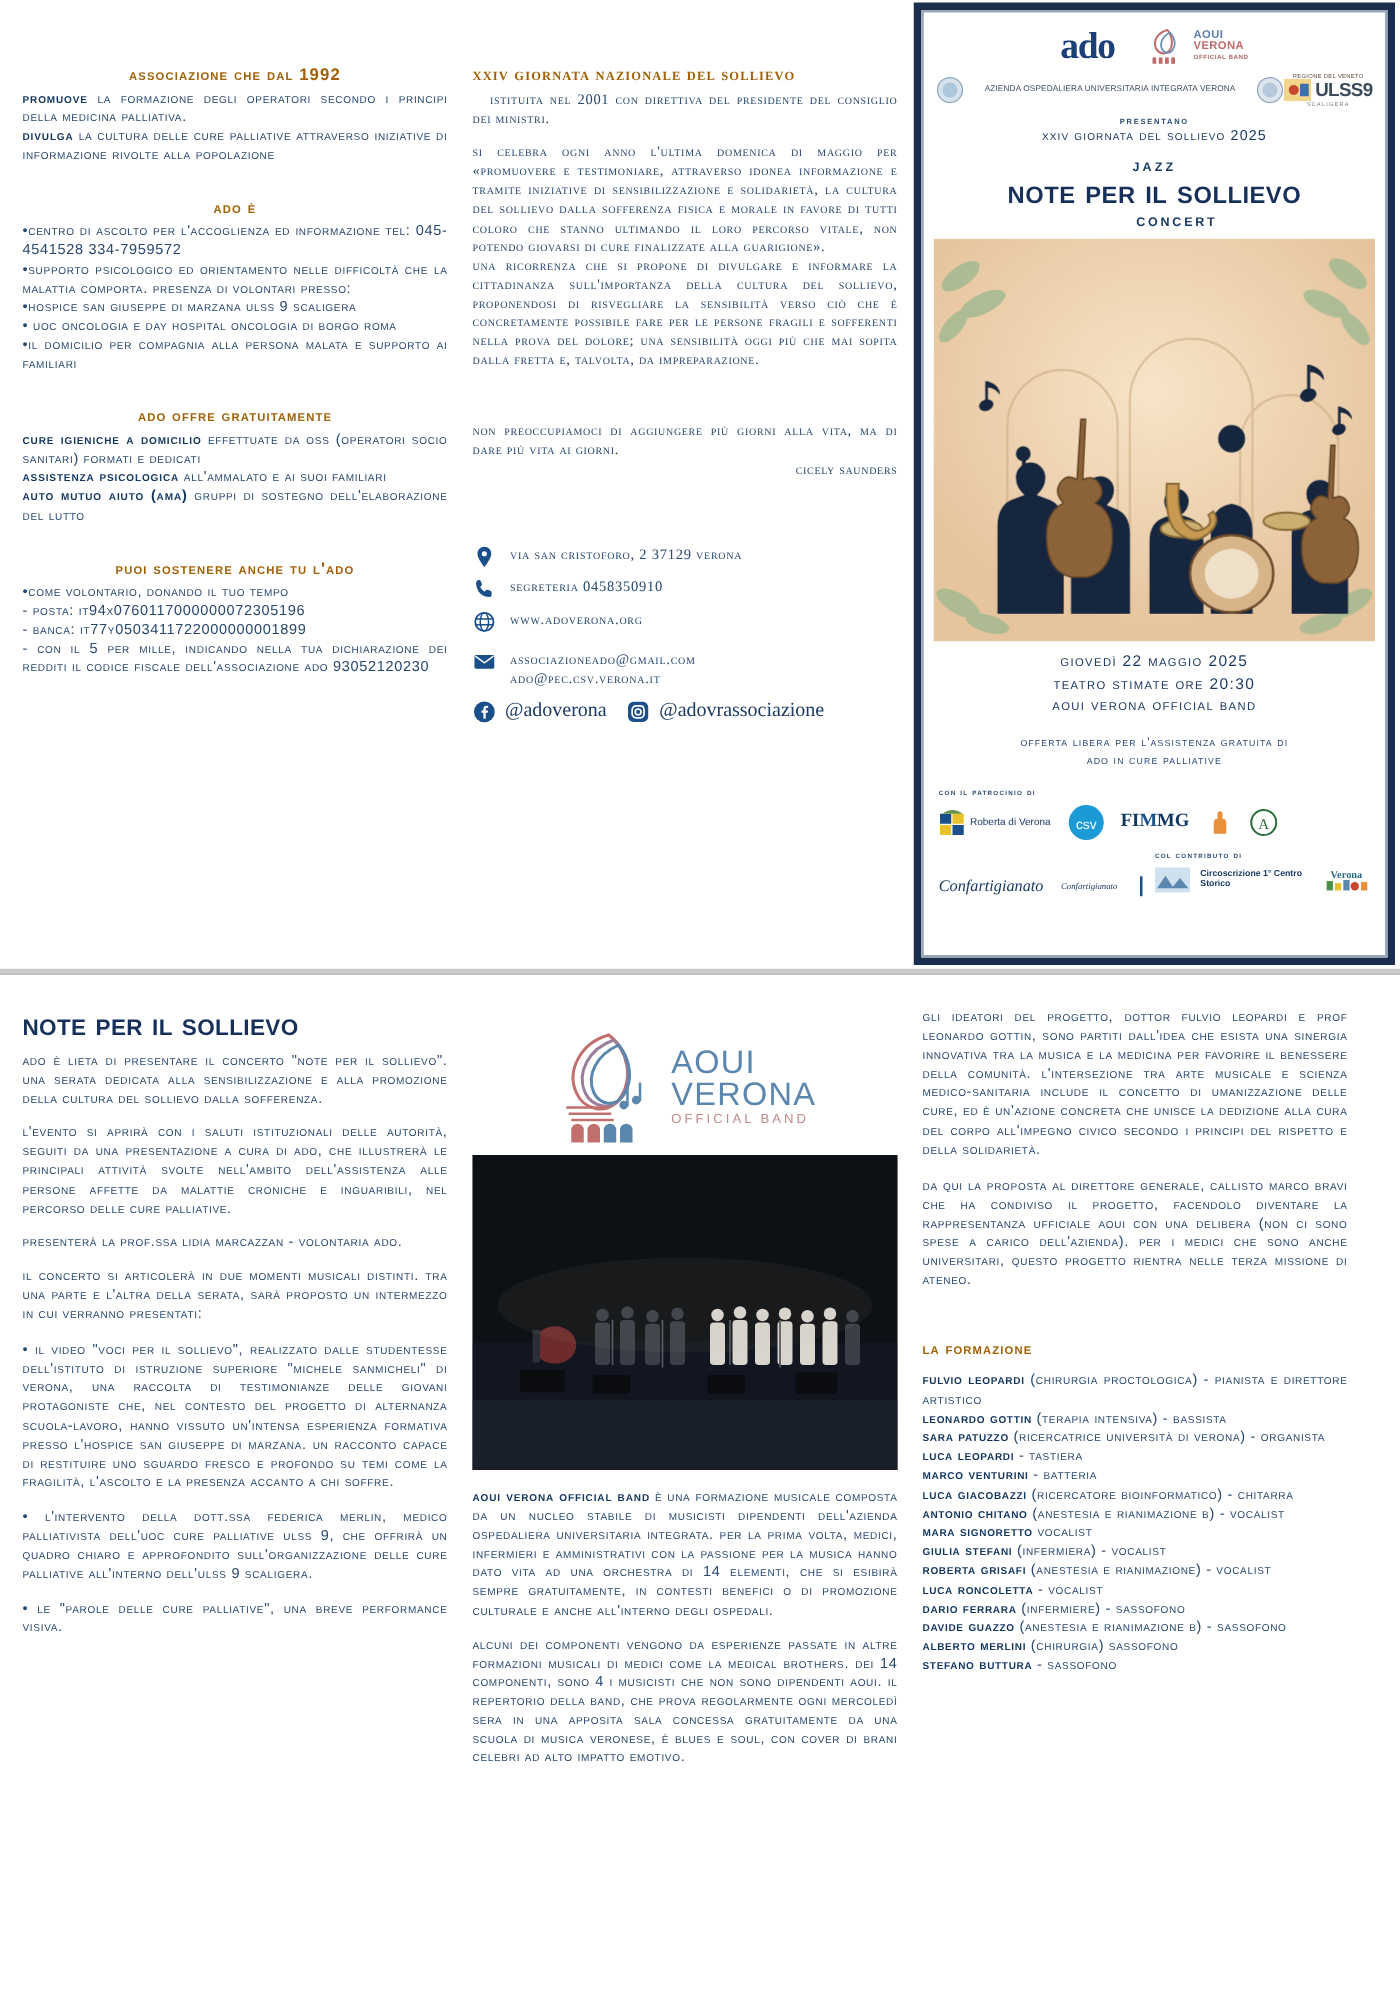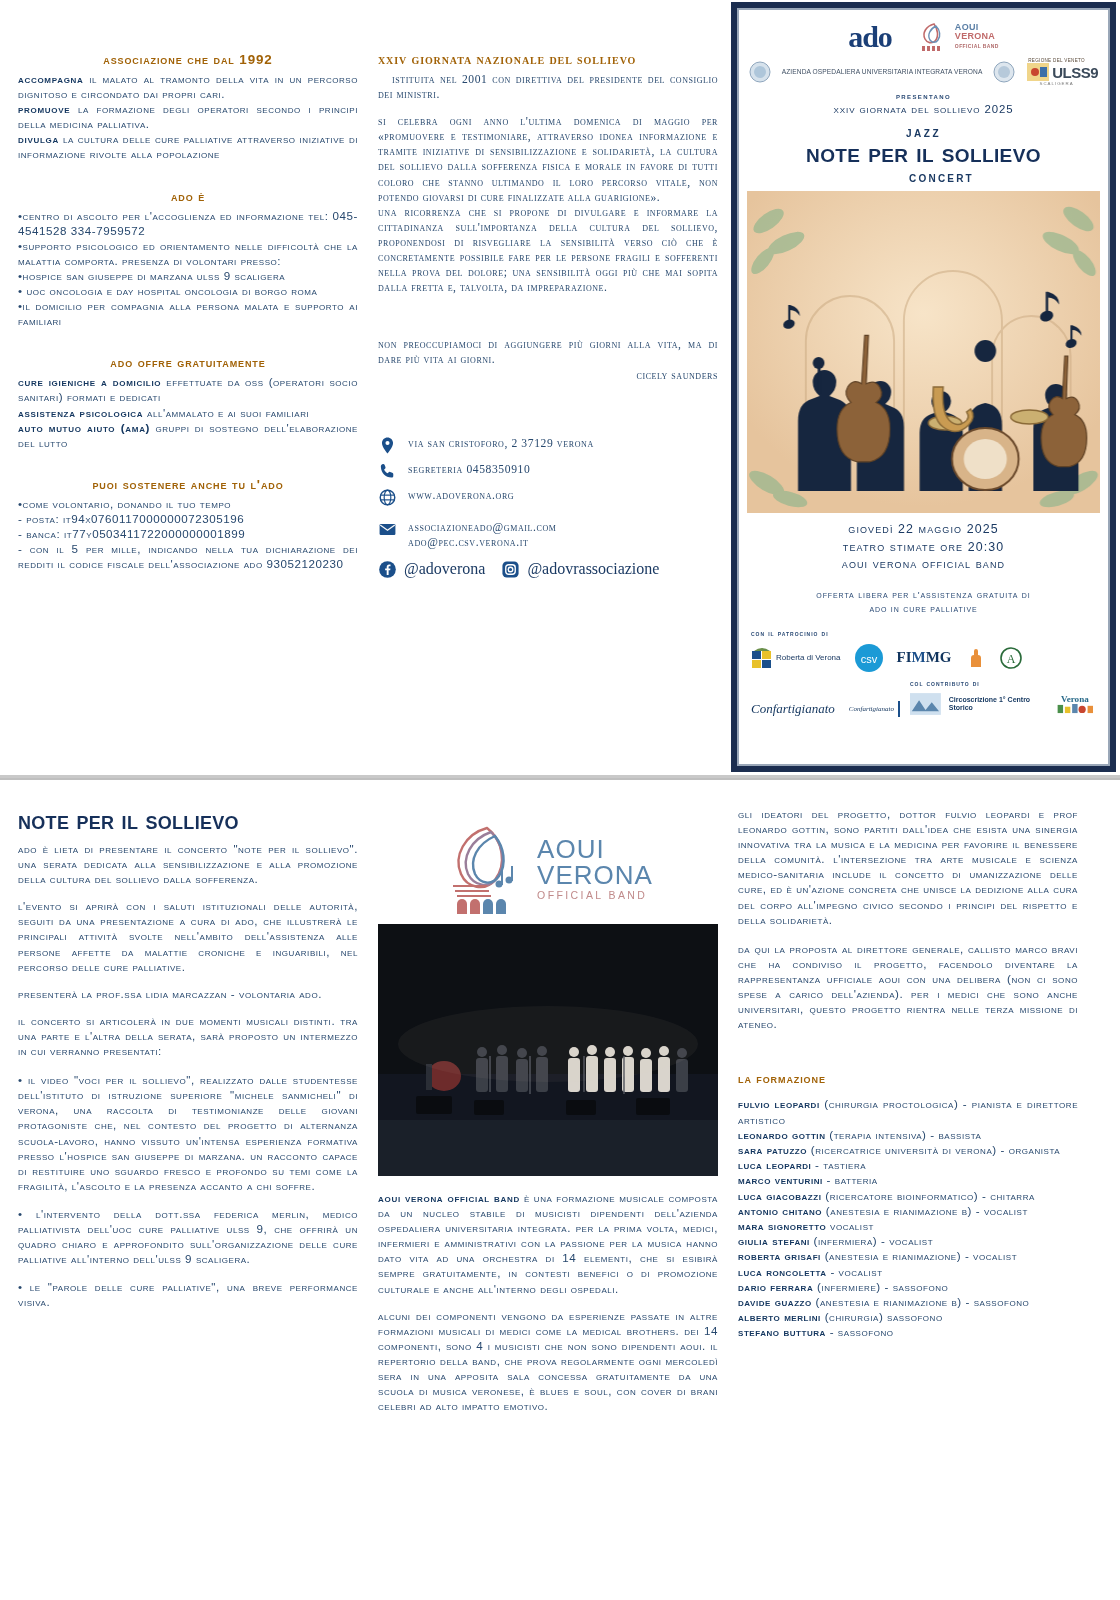--- a/index.html
+++ b/index.html
@@ -109,21 +109,20 @@
   .member{font-variant:small-caps;text-transform:lowercase;font-size:11.6px;line-height:15.2px;letter-spacing:.55px;text-align:justify;color:#27486e;margin:0;}
   .member b{font-weight:bold;color:#12355e;}
 </style>
 </head>
 <body>
 
 <div class="page" id="page1">
 
   <div class="col" id="c1">
     <div class="hd">Associazione che dal 1992</div>
-    <p class="t"><b class="k">Accompagna</b><span> il malato al tramonto della vita in un percorso dignitoso e circondato dai propri cari.</span></p>
     <p class="t"><b class="k">Promuove</b><span> la formazione degli operatori secondo i principi della Medicina Palliativa.</span></p>
     <p class="t"><b class="k">Divulga</b><span> la cultura delle Cure Palliative attraverso iniziative di informazione rivolte alla popolazione</span></p>
 
     <div class="gap"></div>
     <div class="hd">ADO è</div>
     <p class="t">•Centro di Ascolto per l'accoglienza ed Informazione tel: 045-4541528 334-7959572</p>
     <p class="t">•Supporto psicologico ed orientamento nelle difficoltà che la malattia comporta. Presenza di volontari presso:</p>
     <p class="t">•Hospice San Giuseppe di Marzana ULSS 9 Scaligera</p>
     <p class="t">• UOC Oncologia e Day Hospital Oncologia di Borgo Roma</p>
     <p class="t">•Il Domicilio per compagnia alla persona malata e supporto ai familiari</p>
@@ -231,21 +230,21 @@
             <circle cx="11" cy="11" r="10" fill="#d6e2ec" stroke="#8fa6bd"></circle>
             <circle cx="11" cy="11" r="6" fill="#aec6da"></circle>
           </svg>
         <div class="azienda">AZIENDA OSPEDALIERA UNIVERSITARIA INTEGRATA VERONA</div>
         <svg width="22" height="22" viewBox="0 0 22 22">
             <circle cx="11" cy="11" r="10" fill="#dde6ee" stroke="#8fa6bd"></circle>
             <circle cx="11" cy="11" r="6" fill="#b6c9da"></circle>
           </svg>
         <div class="ulss-box">
           <div class="reg">REGIONE DEL VENETO</div>
-          <div style="display:flex;align-items:center;gap:3px;padding-left:12px;">
+          <div style="display:flex;align-items:center;gap:3px;">
             <svg width="22" height="18" viewBox="0 0 22 18">
                 <rect width="22" height="18" fill="#f0d58a"></rect>
                 <circle cx="8" cy="9" r="4" fill="#c8452f"></circle>
                 <rect x="13" y="4" width="7" height="10" fill="#3d6fa8"></rect>
               </svg>
             <span class="big">ULSS9</span>
           </div>
           <div class="sub">SCALIGERA</div>
         </div>
       </div>
@@ -366,21 +365,21 @@
           <svg width="22" height="22" viewBox="0 0 22 22">
               <path d="M6 20 V11 q0-3 3-3 V4 a2 2 0 0 1 4 0 v4 q3 0 3 3 v9z" fill="#e9903a"></path>
             </svg>
           <svg width="22" height="22" viewBox="0 0 22 22">
               <circle cx="11" cy="11" r="10" fill="none" stroke="#2a6b3a" stroke-width="1.6"></circle>
               <text x="11" y="16" font-size="12" fill="#2a6b3a" text-anchor="middle" font-family="Liberation Serif">A</text>
             </svg>
         </div>
 
         <div style="display:flex;gap:10px;margin-top:6px;align-items:flex-end;">
-          <div style="display:flex;gap:14px;align-items:center;padding-right:4px;border-right:2px solid #1b4f8a;">
+          <div style="display:flex;gap:14px;align-items:center;padding-right:18px;border-right:2px solid #1b4f8a;">
             <span style="font-family:'Liberation Serif',serif;font-style:italic;font-size:13px;color:#12355e;">Confartigianato</span>
             <span style="font-family:'Liberation Serif',serif;font-style:italic;font-size:7px;color:#12355e;">Confartigianato</span>
           </div>
           <div>
             <div class="contrib">col contributo di</div>
             <div style="display:flex;gap:8px;align-items:center;margin-top:3px;">
               <svg width="34" height="24" viewBox="0 0 34 24">
                   <rect width="34" height="24" fill="#cfe0ef"></rect>
                   <path d="M2 20 L10 8 L18 20z M16 20 L24 10 L32 20z" fill="#5b86ad"></path>
                 </svg>

